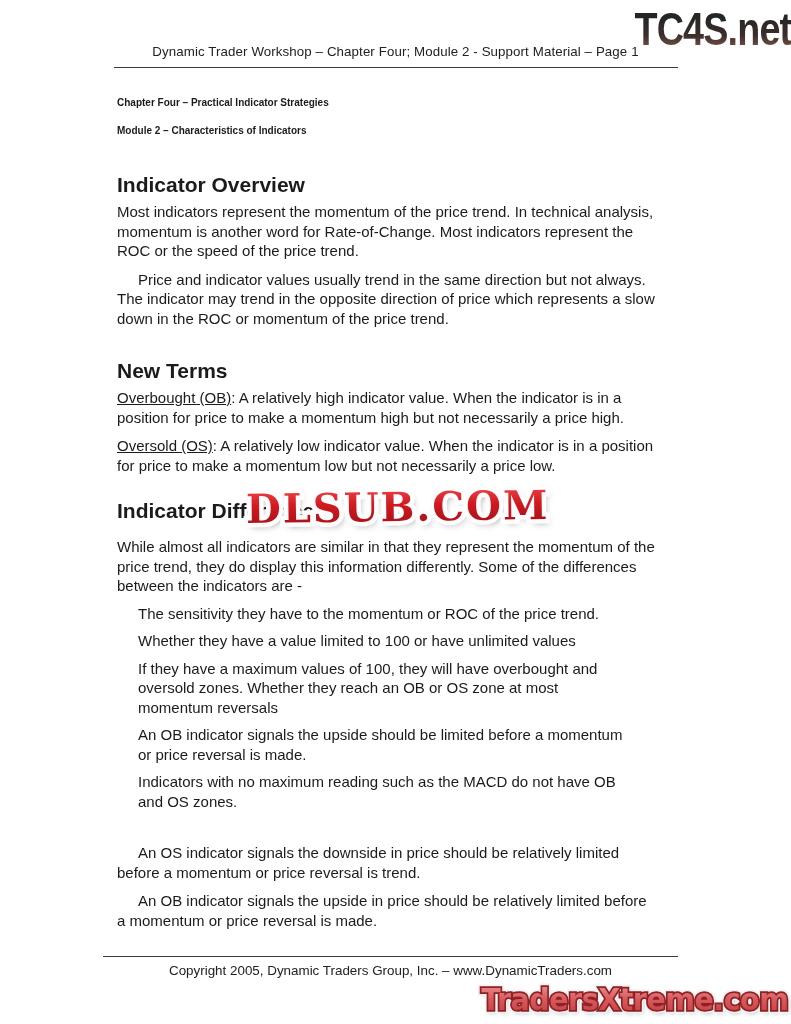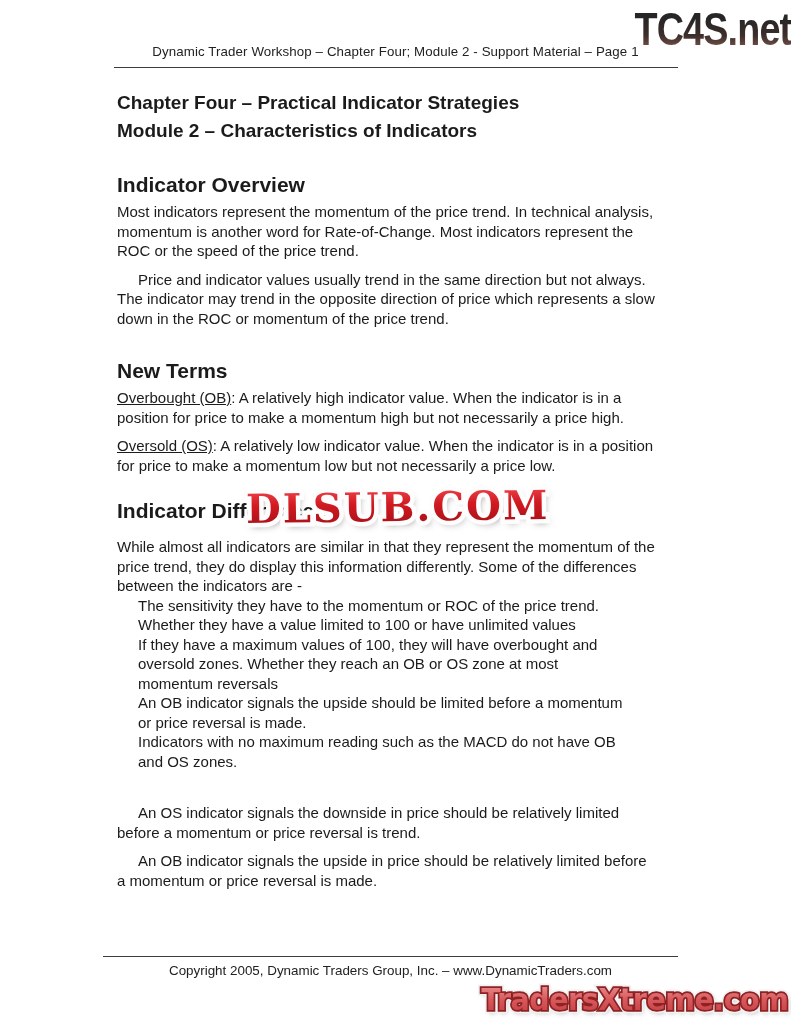--- a/index.html
+++ b/index.html
@@ -24,37 +24,37 @@
   }
   @supports ((-webkit-background-clip: text)) {
     .top-logo{
       background:linear-gradient(#262626 30%, #3d2e2b 62%, #9a6a5c 100%);
       -webkit-background-clip:text; background-clip:text; color:transparent;
     }
   }
 
   
   .content{ margin:0 113px 0 117px; font-size:15px; line-height:19.5px; }
-  .content h1{ font-size:19px; line-height:18px; font-weight:bold; white-space:pre; }
+  .content h1{ font-size:10px; line-height:18px; font-weight:bold; white-space:pre; }
   .content h2{ font-size:21px; line-height:18px; font-weight:bold; white-space:pre; }
   .content p{ white-space:pre; }
   .h-chapter{ margin-top:26px; }
   .h-module{ margin-top:10px; }
   .h-overview{ margin-top:36px; }
   .p-ov1{ margin-top:8px; }
   .p-ov2{ margin-top:9px; text-indent:21px; }
   .h-newterms{ margin-top:34px; }
   .p-def1{ margin-top:8px; }
   .p-def2{ margin-top:9px; }
   .u{ text-decoration:underline; }
   .diff-wrap{ position:relative; }
   .h-diff{ margin-top:27px; }
   .p-intro{ margin-top:17px; }
   .list{ margin-left:21px; }
-  .li{ white-space:pre; }
+  .li{ margin-top:8px; white-space:pre; }
   .p-close1{ margin-top:32px; text-indent:21px; }
   .p-close2{ margin-top:9px; text-indent:21px; }
 
   
   .watermark{
     position:absolute; left:246px; top:485px; z-index:5; transform:rotate(-0.8deg);
   }
   .watermark span{
     font:bold 40px "DejaVu Serif", serif; letter-spacing:2px; line-height:1.1;
     white-space:nowrap;

